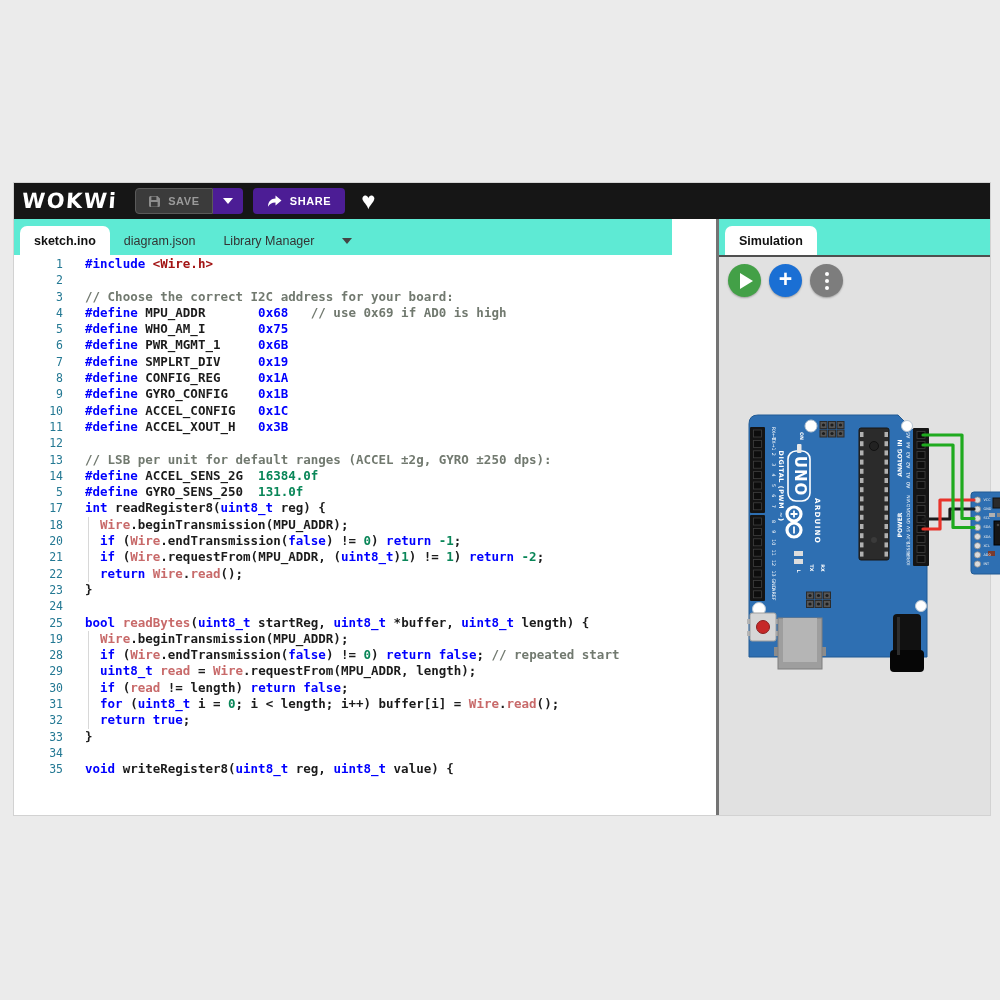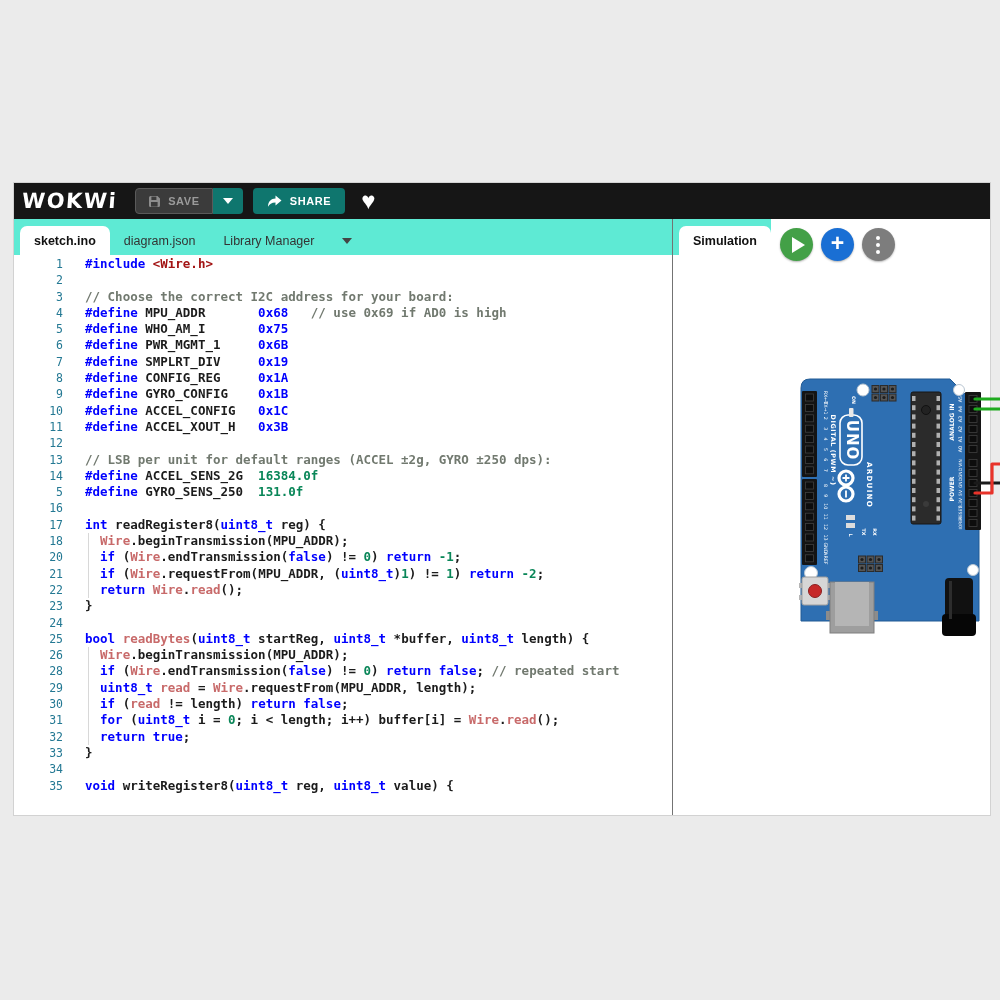--- a/index.html
+++ b/index.html
@@ -5,28 +5,28 @@
   html,body{margin:0;padding:0;}
   body{width:1000px;height:1000px;position:relative;background:#ebebeb;font-family:"Liberation Sans",sans-serif;overflow:hidden;}
   .app{position:absolute;left:14px;top:183px;width:976px;height:632px;background:#fff;box-shadow:0 0 0 1px #d2d2d2;}
   
   .topbar{height:36px;background:#161616;display:flex;align-items:center;padding-left:8px;box-sizing:border-box;}
   .logo{color:#fff;font-family:"DejaVu Sans",sans-serif;font-weight:bold;font-size:21px;letter-spacing:1.5px;transform:skewX(-4deg);}
   .btn-group{display:flex;margin-left:18px;height:26px;}
   .btn{display:flex;align-items:center;font-size:11px;font-weight:bold;letter-spacing:.6px;cursor:pointer;box-sizing:border-box;}
   .btn-save{background:#3b3b3b;border:1px solid #5a5a5a;border-radius:4px 0 0 4px;color:#9b9b9b;padding:0 12px;gap:7px;text-align:center;}
   .btn-caret{width:30px;border-radius:0 4px 4px 0;justify-content:center;}
-  .accent{background:#0f766e;color:#fff;}
+  .accent{background:#4c1d95;color:#fff;}
   .caret-down{width:0;height:0;border-left:5px solid transparent;border-right:5px solid transparent;border-top:6px solid #fff;}
   .btn-share{margin-left:10px;height:26px;border-radius:4px;padding:0 14px;gap:8px;}
   .heart{color:#fff;font-size:24px;margin-left:16px;line-height:1;cursor:pointer;}
   
   .main{display:flex;height:596px;}
   .left{width:658px;display:flex;flex-direction:column;}
-  .right{flex:1;border-left:1px solid #737373;display:flex;flex-direction:row;min-width:0;}
+  .right{flex:1;border-left:3px solid #737373;display:flex;flex-direction:column;min-width:0;margin-left:44px;}
   .tabrow{height:36px;background:#5eead4;display:flex;align-items:flex-end;flex:0 0 36px;}
   .tab{height:29px;display:flex;align-items:center;padding:0 14px;font-size:12.5px;color:#333;cursor:pointer;}
   .tab.active{background:#fff;border-radius:7px 7px 0 0;font-weight:bold;color:#111;}
   .tab.first{margin-left:6px;}
   .lib-caret{width:0;height:0;border-left:5px solid transparent;border-right:5px solid transparent;border-top:6px solid #444;margin:0 0 11px 14px;cursor:pointer;}
   
   .editor{height:560px;overflow:hidden;background:#fff;cursor:text;}
   .code{padding-top:1px;font-family:"DejaVu Sans Mono",monospace;font-size:12.5px;font-weight:600;}
   .line{display:flex;height:16.3px;line-height:16.3px;}
   .ln{flex:0 0 49px;text-align:right;color:#237893;font-weight:normal;font-size:11.5px;}
@@ -140,24 +140,20 @@
             </div>
             <div class="line">
               <span class="ln">14</span>
               <span class="lc"><span class="tk-p">#define</span><span class="tk-d"> ACCEL_SENS_2G  </span><span class="tk-n">16384.0f</span></span>
             </div>
             <div class="line">
               <span class="ln">5</span>
               <span class="lc"><span class="tk-p">#define</span><span class="tk-d"> GYRO_SENS_250  </span><span class="tk-n">131.0f</span></span>
             </div>
             <div class="line">
-              <span class="ln">16</span>
-              <span class="lc"></span>
-            </div>
-            <div class="line">
               <span class="ln">17</span>
               <span class="lc"><span class="tk-k">int</span><span class="tk-d"> readRegister8(</span><span class="tk-k">uint8_t</span><span class="tk-d"> reg) {</span></span>
             </div>
             <div class="line">
               <span class="ln">18</span>
               <span class="lc"><span class="guide"></span><span class="tk-d">  </span><span class="tk-w">Wire</span><span class="tk-d">.beginTransmission(MPU_ADDR);</span></span>
             </div>
             <div class="line">
               <span class="ln">20</span>
               <span class="lc"><span class="guide"></span><span class="tk-d">  </span><span class="tk-k">if</span><span class="tk-d"> (</span><span class="tk-w">Wire</span><span class="tk-d">.endTransmission(</span><span class="tk-k">false</span><span class="tk-d">) != </span><span class="tk-n">0</span><span class="tk-d">) </span><span class="tk-k">return</span><span class="tk-d"> </span><span class="tk-n">-1</span><span class="tk-d">;</span></span>
@@ -176,21 +172,21 @@
             </div>
             <div class="line">
               <span class="ln">24</span>
               <span class="lc"></span>
             </div>
             <div class="line">
               <span class="ln">25</span>
               <span class="lc"><span class="tk-k">bool</span><span class="tk-d"> </span><span class="tk-w">readBytes</span><span class="tk-d">(</span><span class="tk-k">uint8_t</span><span class="tk-d"> startReg, </span><span class="tk-k">uint8_t</span><span class="tk-d"> *buffer, </span><span class="tk-k">uint8_t</span><span class="tk-d"> length) {</span></span>
             </div>
             <div class="line">
-              <span class="ln">26</span>
+              <span class="ln">19</span>
               <span class="lc"><span class="guide"></span><span class="tk-d">  </span><span class="tk-w">Wire</span><span class="tk-d">.beginTransmission(MPU_ADDR);</span></span>
             </div>
             <div class="line">
               <span class="ln">28</span>
               <span class="lc"><span class="guide"></span><span class="tk-d">  </span><span class="tk-k">if</span><span class="tk-d"> (</span><span class="tk-w">Wire</span><span class="tk-d">.endTransmission(</span><span class="tk-k">false</span><span class="tk-d">) != </span><span class="tk-n">0</span><span class="tk-d">) </span><span class="tk-k">return</span><span class="tk-d"> </span><span class="tk-k">false</span><span class="tk-d">; </span><span class="tk-c">// repeated start</span></span>
             </div>
             <div class="line">
               <span class="ln">29</span>
               <span class="lc"><span class="guide"></span><span class="tk-d">  </span><span class="tk-k">uint8_t</span><span class="tk-d"> </span><span class="tk-w">read</span><span class="tk-d"> = </span><span class="tk-w">Wire</span><span class="tk-d">.requestFrom(MPU_ADDR, length);</span></span>
             </div>

